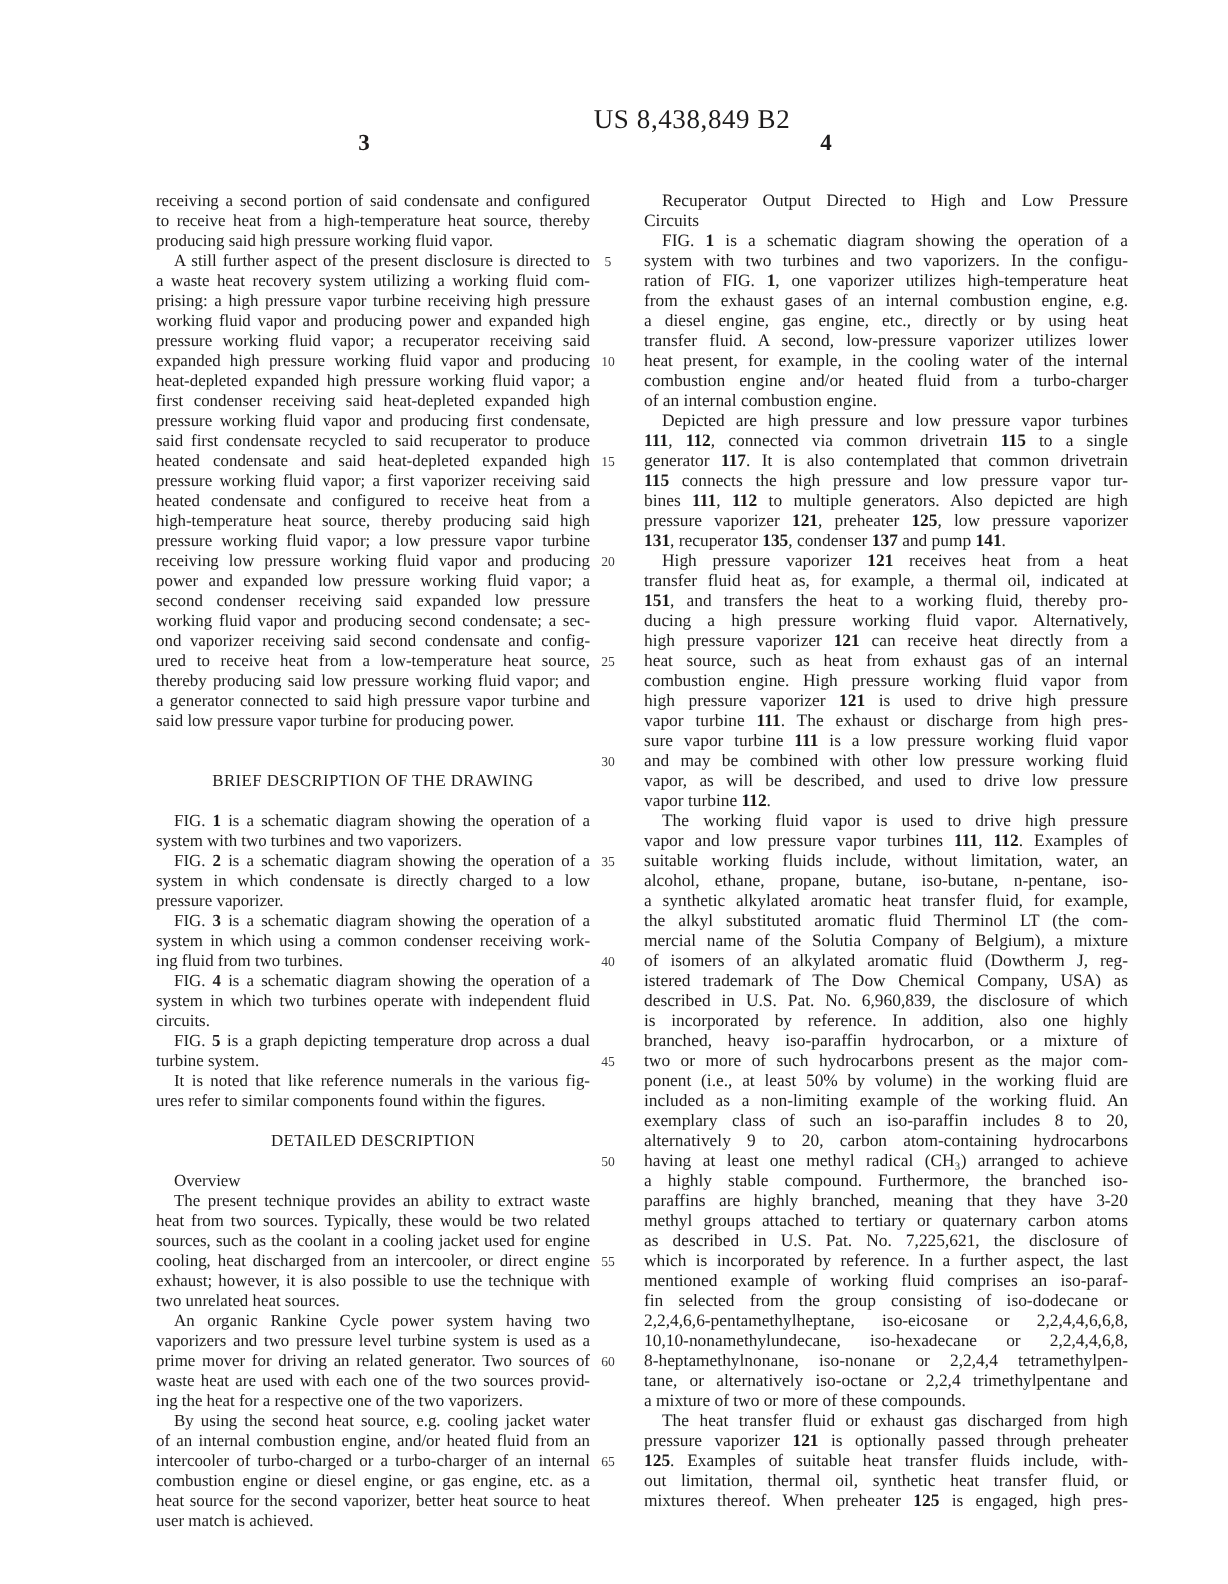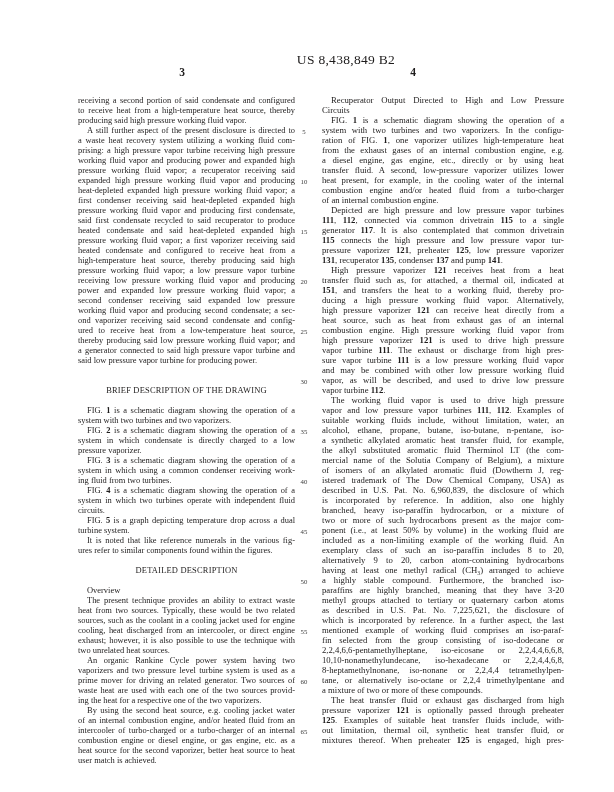--- a/index.html
+++ b/index.html
@@ -118,24 +118,25 @@
       <div class="line j">from the exhaust gases of an internal combustion engine, e.g.</div>
       <div class="line j">a diesel engine, gas engine, etc., directly or by using heat</div>
       <div class="line j">transfer fluid. A second, low-pressure vaporizer utilizes lower</div>
       <div class="line j">heat present, for example, in the cooling water of the internal</div>
       <div class="line j">combustion engine and/or heated fluid from a turbo-charger</div>
       <div class="line l">of an internal combustion engine.</div>
       <div class="line j ind">Depicted are high pressure and low pressure vapor turbines</div>
       <div class="line j"><b>111</b>, <b>112</b>, connected via common drivetrain <b>115</b> to a single</div>
       <div class="line j">generator <b>117</b>. It is also contemplated that common drivetrain</div>
       <div class="line j"><b>115</b> connects the high pressure and low pressure vapor tur-</div>
+      <div class="line j">bines <b>111</b>, <b>112</b> to multiple generators. Also depicted are high</div>
       <div class="line j">pressure vaporizer <b>121</b>, preheater <b>125</b>, low pressure vaporizer</div>
       <div class="line l"><b>131</b>, recuperator <b>135</b>, condenser <b>137</b> and pump <b>141</b>.</div>
       <div class="line j ind">High pressure vaporizer <b>121</b> receives heat from a heat</div>
-      <div class="line j">transfer fluid such as, for attached, a thermal oil, indicated at</div>
+      <div class="line j">transfer fluid heat as, for example, a thermal oil, indicated at</div>
       <div class="line j"><b>151</b>, and transfers the heat to a working fluid, thereby pro-</div>
       <div class="line j">ducing a high pressure working fluid vapor. Alternatively,</div>
       <div class="line j">high pressure vaporizer <b>121</b> can receive heat directly from a</div>
       <div class="line j">heat source, such as heat from exhaust gas of an internal</div>
       <div class="line j">combustion engine. High pressure working fluid vapor from</div>
       <div class="line j">high pressure vaporizer <b>121</b> is used to drive high pressure</div>
       <div class="line j">vapor turbine <b>111</b>. The exhaust or discharge from high pres-</div>
       <div class="line j">sure vapor turbine <b>111</b> is a low pressure working fluid vapor</div>
       <div class="line j">and may be combined with other low pressure working fluid</div>
       <div class="line j">vapor, as will be described, and used to drive low pressure</div>

